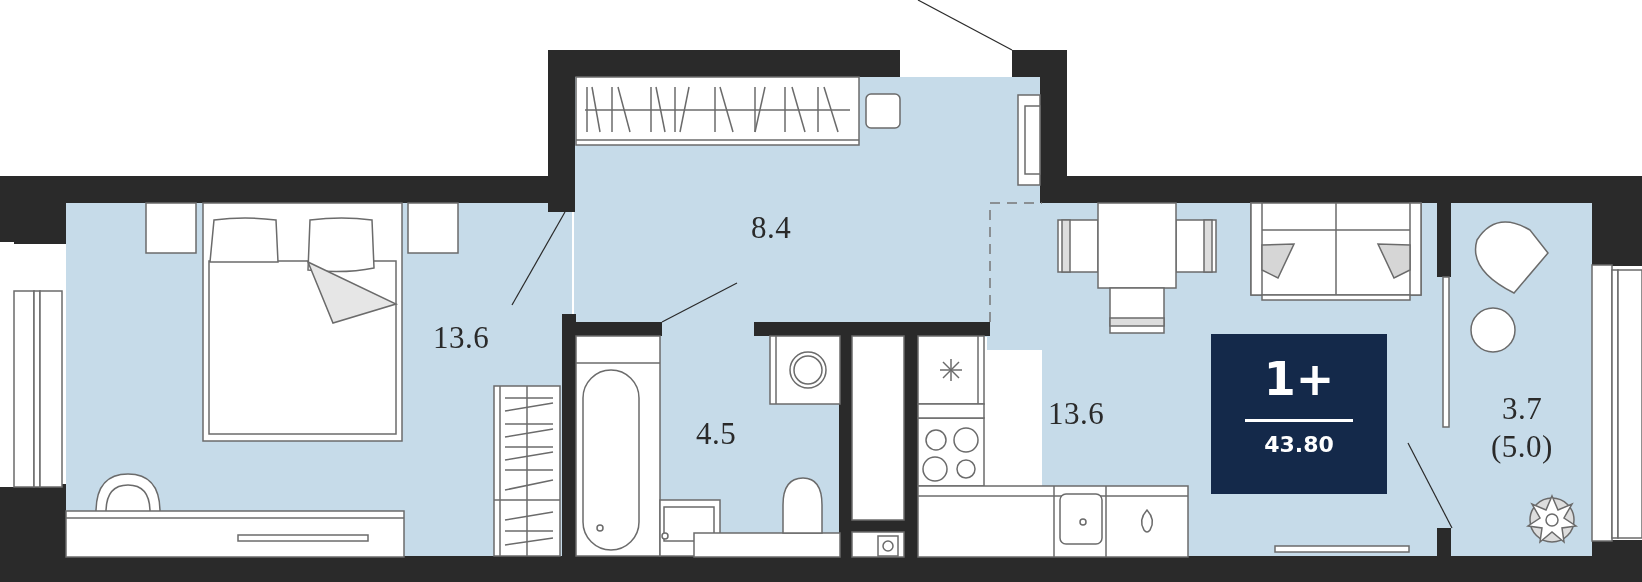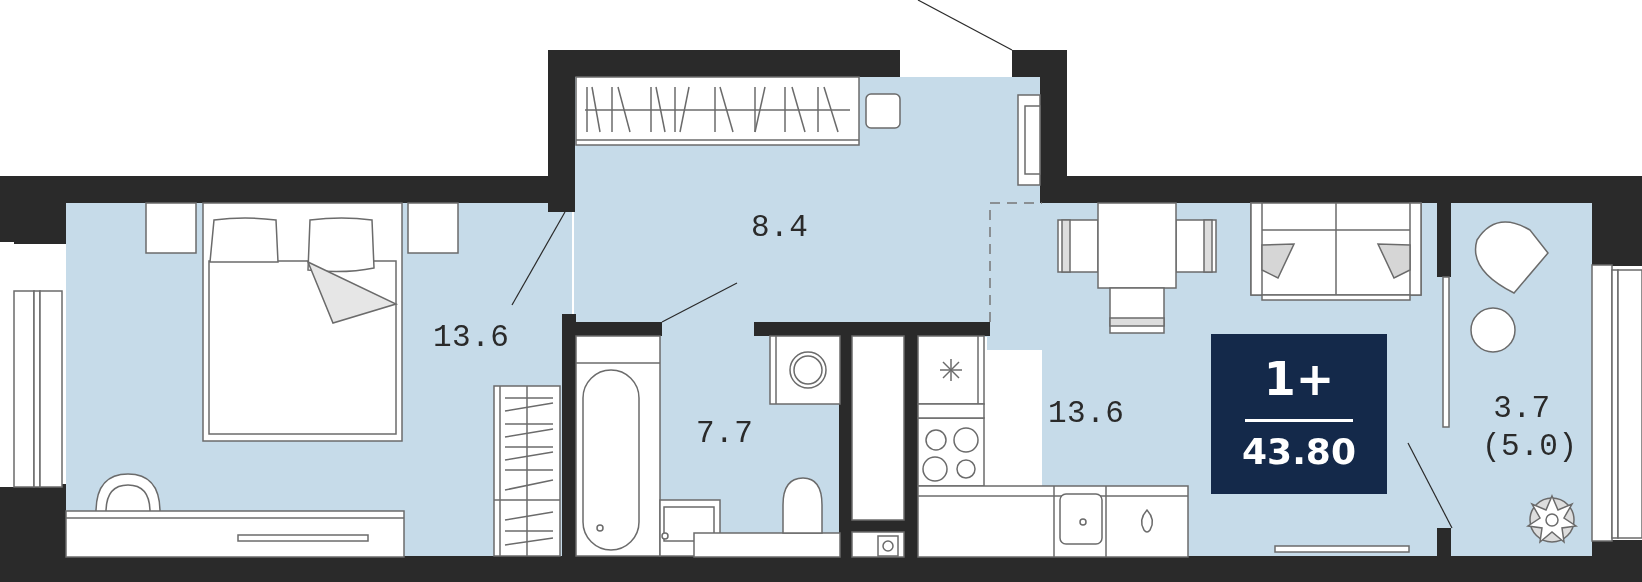--- a/index.html
+++ b/index.html
@@ -1,22 +1,22 @@
 <!DOCTYPE html>
 <html><head>
 <meta charset="utf-8">
 <style>
   html, body { margin:0; padding:0; background:#ffffff; }
   body { width:1642px; height:582px; position:relative; overflow:hidden; font-family:"DejaVu Sans", sans-serif; }
   #plan { position:absolute; left:0; top:0; }
-  .area-label { position:absolute; font-family:Liberation Mono, monospace; font-weight:300; color:#2a2a2a; font-size:31px; letter-spacing:0.5px; line-height:1; }
+  .area-label { position:absolute; font-family:Liberation Serif, serif; font-weight:300; color:#2a2a2a; font-size:31px; letter-spacing:0.5px; line-height:1; }
   .badge { position:absolute; left:1211px; top:334px; width:176px; height:160px; background:#14294a; color:#ffffff; text-align:center; }
   .badge .rooms { position:absolute; left:0; right:0; top:22px; font-family:"DejaVu Sans", sans-serif; font-weight:bold; font-size:46px; line-height:1; }
   .badge .rule { position:absolute; left:34px; right:34px; top:85px; height:3px; background:#ffffff; }
-  .badge .total { position:absolute; left:0; right:0; top:100px; font-family:"DejaVu Sans", sans-serif; font-weight:bold; font-size:36px; line-height:1; }
+  .badge .total { position:absolute; left:0; right:0; top:100px; font-family:"DejaVu Sans", sans-serif; font-weight:bold; font-size:22px; line-height:1; }
   .balc { text-align:center; line-height:1.22; }
 </style>
 </head>
 <body>
 
 <svg id="plan" width="1642" height="582" viewBox="0 0 1642 582" xmlns="http://www.w3.org/2000/svg">
 
   <g fill="#c6dbe9">
     <rect x="66" y="203" width="506" height="354"></rect>
     <rect x="574" y="77" width="468" height="260"></rect>
@@ -192,21 +192,21 @@
     <line x1="662" y1="322" x2="737" y2="283"></line>
     <line x1="1408" y1="443" x2="1452" y2="528"></line>
   </g>
   <g stroke="#777777" stroke-width="1.5" stroke-dasharray="10,7" fill="none">
     <polyline points="990,322 990,203 1042,203"></polyline>
   </g>
 </svg>
 
 <div class="area-label" style="left:433px; top:322px;">13.6</div>
 <div class="area-label" style="left:751px; top:212px;">8.4</div>
-<div class="area-label" style="left:696px; top:418px;">7.7</div>
+<div class="area-label" style="left:696px; top:418px;">4.5</div>
 <div class="area-label" style="left:1048px; top:398px;">13.6</div>
 <div class="area-label balc" style="left:1482px; top:390px; width:80px;">
   <div>3.7</div>
   <div>(5.0)</div>
 </div>
 
 <div class="badge">
   <div class="rooms">1+</div>
   <div class="rule"></div>
   <div class="total">43.80</div>

